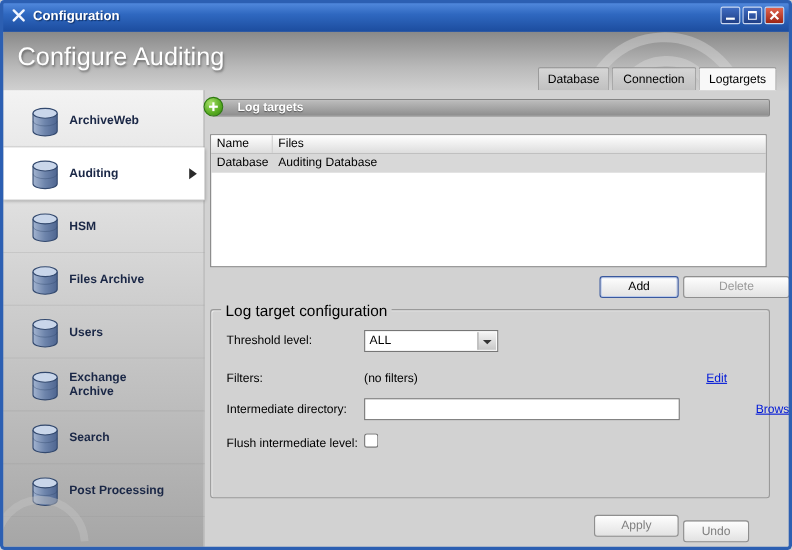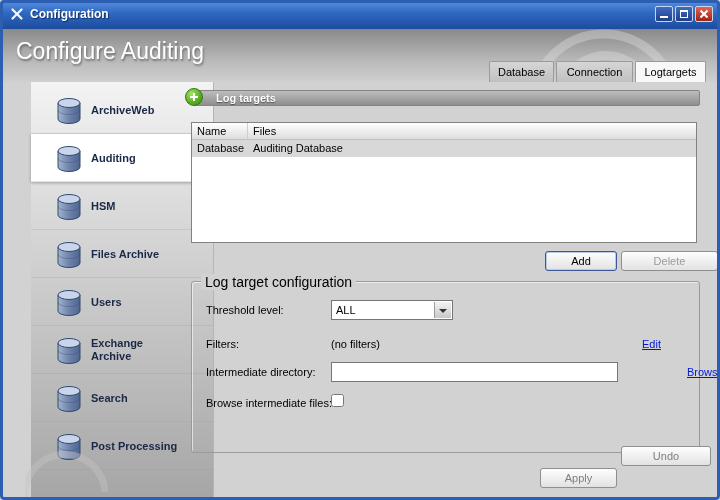--- a/index.html
+++ b/index.html
@@ -35,21 +35,21 @@
   .tab.t0 { left:489px; width:65px; }
   .tab.t1 { left:556px; width:77px; }
   .tab.t2 { left:635px; width:71px; background:#f8f8f8; }
 
   
   .main { position:absolute; left:3px; top:82px; width:714px; height:415px; background:#d2d2d2; }
   .wm-bottom { position:absolute; left:-6px; top:360px; opacity:.55; z-index:2; pointer-events:none; }
 
   
   .sidebar { position:absolute; left:0; top:0; width:183px; height:415px;
-    background:linear-gradient(to bottom,#f3f3f3 0%,#cfcfcf 45%,#a6a6a6 100%); border-right:1px solid #b5b5b5;margin-left:28px; }
+    background:linear-gradient(to bottom,#f3f3f3 0%,#cfcfcf 45%,#a6a6a6 100%); border-right:1px solid #b5b5b5; }
   .side-item { position:absolute; left:0; width:183px; height:48px; cursor:pointer; border-bottom:1px solid rgba(150,150,150,.25); }
   .side-item.i0{top:4px} .side-item.i1{top:52px} .side-item.i2{top:100px} .side-item.i3{top:148px}
   .side-item.i4{top:196px} .side-item.i5{top:244px} .side-item.i6{top:292px} .side-item.i7{top:340px}
   .side-item.active { background:#fff; box-shadow:0 1px 3px rgba(0,0,0,.3); }
   .side-icon { position:absolute; left:22px; top:8px; width:32px; height:32px; }
   .side-label { position:absolute; left:60px; top:0; height:48px; width:90px; display:flex; align-items:center;
     font-size:11px; font-weight:bold; color:#1a2746; line-height:13px; }
   .side-arrow { position:absolute; right:7px; top:50%; margin-top:-5px; width:0; height:0;
     border-left:7px solid #2a2a2a; border-top:5px solid transparent; border-bottom:5px solid transparent; }
 
@@ -73,21 +73,21 @@
   .lv-row { position:absolute; left:0; right:0; top:17px; height:17px; display:flex; background:#d8d8d8; cursor:pointer; }
   .lv-cell { font-size:11px; line-height:17px; padding-left:5px; color:#000; }
   .lv-cell.c0 { width:56px; }
 
   
   .btn { position:absolute; height:20px; font-size:11px; line-height:18px; text-align:center; color:#000;
     background:linear-gradient(#fefefe,#e2e2e2); border:1px solid #8f8f8f; border-radius:3px; cursor:pointer; }
   .btn.add    { left:542px; top:169px; width:72px; border-color:#39589e; box-shadow:inset 0 0 0 1px #b9c9ea; }
   .btn.delete { left:618px; top:169px; width:97px; color:#9b9b9b; }
   .btn.apply  { left:537px; top:386px; width:77px; color:#7e7e7e; }
-  .btn.undo   { left:618px; top:364px; width:90px; color:#7e7e7e; }
+  .btn.undo   { left:618px; top:391px; width:60px; color:#7e7e7e; }
 
   
   .groupbox { position:absolute; left:188px; top:199px; width:509px; height:172px;
     border:1px solid #9a9a9a; border-radius:3px; box-shadow:inset 1px 1px 0 rgba(255,255,255,.6); }
   .gb-title { position:absolute; left:9px; top:-8px; padding:0 4px; background:#d2d2d2; font-size:14px; color:#000; }
   .form-label { position:absolute; left:14px; font-size:11px; color:#000; }
   .form-label.r1 { top:22px; } .form-label.r2 { top:56px; } .form-label.r3 { top:84px; } .form-label.r4 { top:115px; }
   .value-text { position:absolute; left:139px; top:56px; font-size:11px; color:#000; }
   .link { position:absolute; left:450px; font-size:11px; color:#0018d8; text-decoration:underline; cursor:pointer; }
   .link.edit { top:56px; } .link.browse { top:84px;margin-left:45px; }
@@ -247,21 +247,21 @@
       </div>
 
       <span class="form-label r2">Filters:</span>
       <span class="value-text">(no filters)</span>
       <span class="link edit">Edit</span>
 
       <span class="form-label r3">Intermediate directory:</span>
       <input class="textinput" type="text" value="" style="">
       <span class="link browse">Browse</span>
 
-      <span class="form-label r4">Browse intermediate files:</span>
+      <span class="form-label r4">Flush intermediate level:</span>
       <input class="checkbox" type="checkbox" style="">
     </div>
 
     <div class="btn apply">Apply</div>
     <div class="btn undo">Undo</div>
   </div>
 
   <div class="frame-border"></div>
 </div>
 

